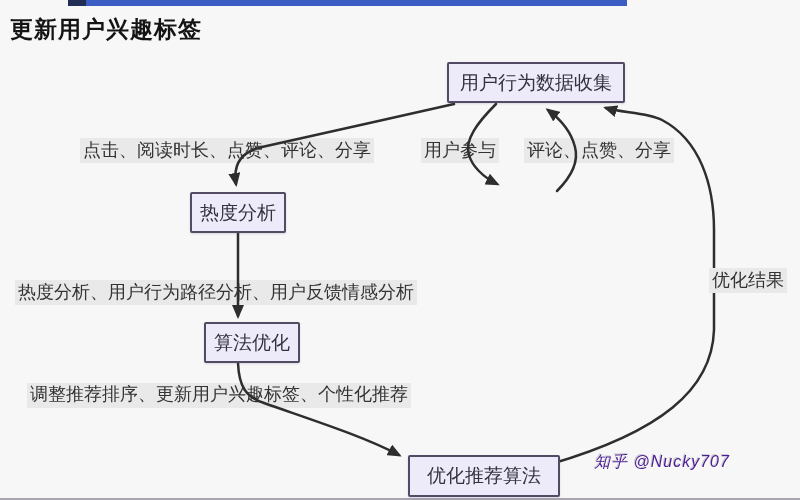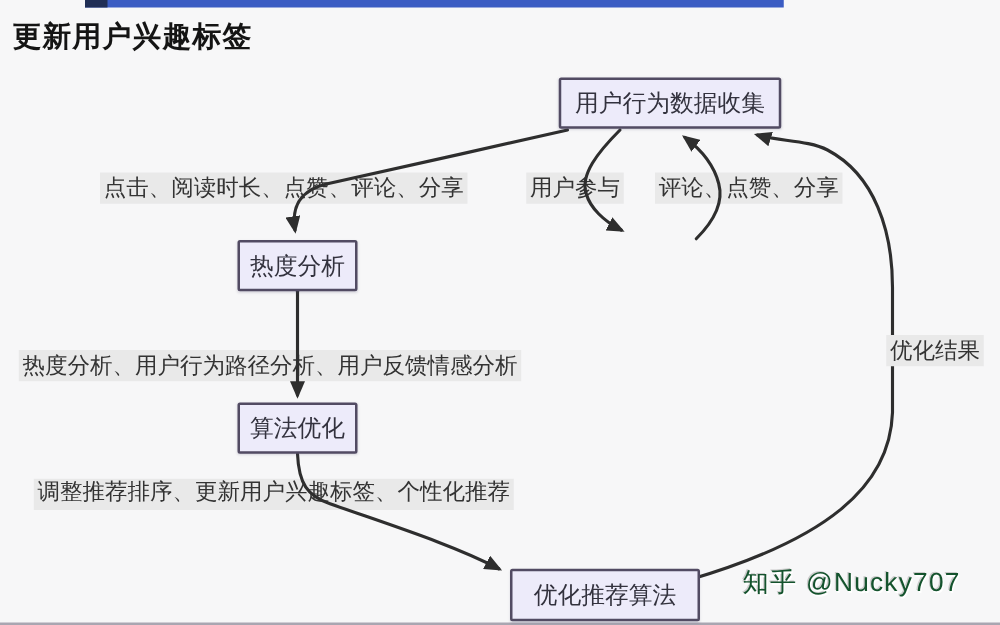--- a/index.html
+++ b/index.html
@@ -24,40 +24,41 @@
   .node{
     position:absolute;z-index:4;
     background:#edebfa;border:2px solid #524b63;border-radius:2px;
     display:flex;align-items:center;justify-content:center;
     font-size:19px;color:#33323e;box-sizing:border-box;
     box-shadow:0 1px 2px rgba(80,70,110,0.18);
   }
   .node-collect  {left:447px;top:62px; width:178px;height:41px;}
   .node-analysis {left:190px;top:192px;width:96px; height:41px;}
   .node-channel  {left:465px;top:192px;width:138px;height:41px;}
-  .node-algo     {left:190px;top:322px;width:96px; height:41px;}
+  .node-algo     {left:204px;top:322px;width:96px; height:41px;}
   .node-optimize {left:408px;top:455px;width:152px;height:42px;}
 
   .edge-label{
     position:absolute;z-index:1;
     background:#e9e9e9;color:#333;font-size:18px;
     padding:2px 3px;white-space:nowrap;line-height:21px;
   }
   .edge-label.above{z-index:3;}
   .lbl-click   {left:80px; top:138px;}
   .lbl-engage  {left:421px;top:138px;}
   .lbl-comment {left:524px;top:138px;}
   .lbl-heat    {left:15px; top:268px;margin-top:12px;}
   .lbl-result  {left:674px;top:268px;margin-left:35px;}
   .lbl-adjust  {left:27px; top:383px;font-family:Liberation Mono, monospace;}
 
   .watermark{
     position:absolute;left:594px;top:452px;z-index:0;
-    font-size:21px;color:#14532d;letter-spacing:1px;
+    font-size:16px;color:#4c1d95;letter-spacing:1px;
     text-shadow:1px 1px 0 #ffffff,-1px -1px 0 #cccccc;
+    font-style:italic;
   }
 </style>
 </head>
 <body>
 
 <div class="canvas">
 
   <div class="top-bar"></div>
   <div class="top-bar-dark"></div>
 

